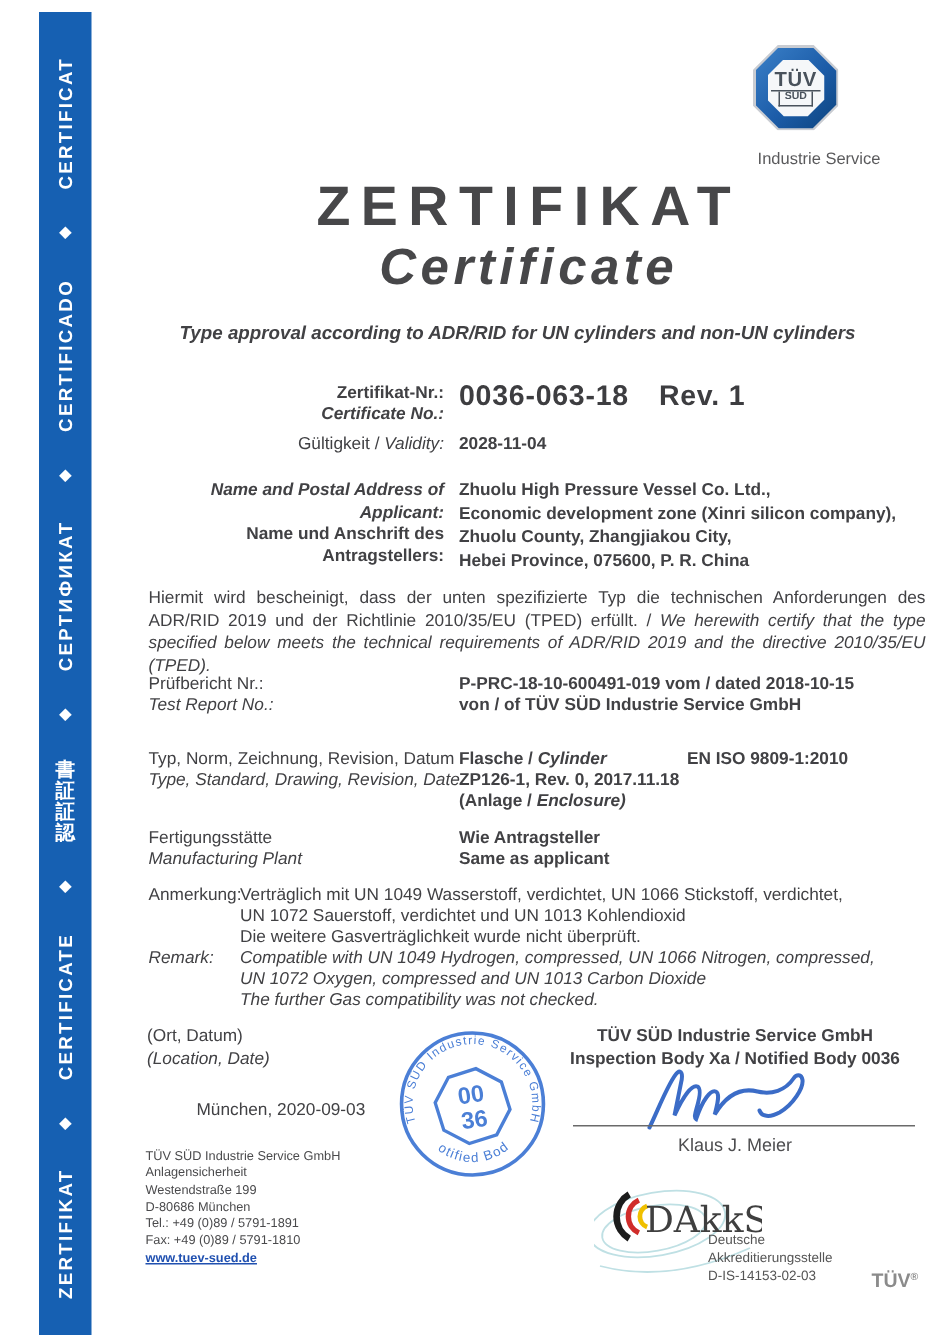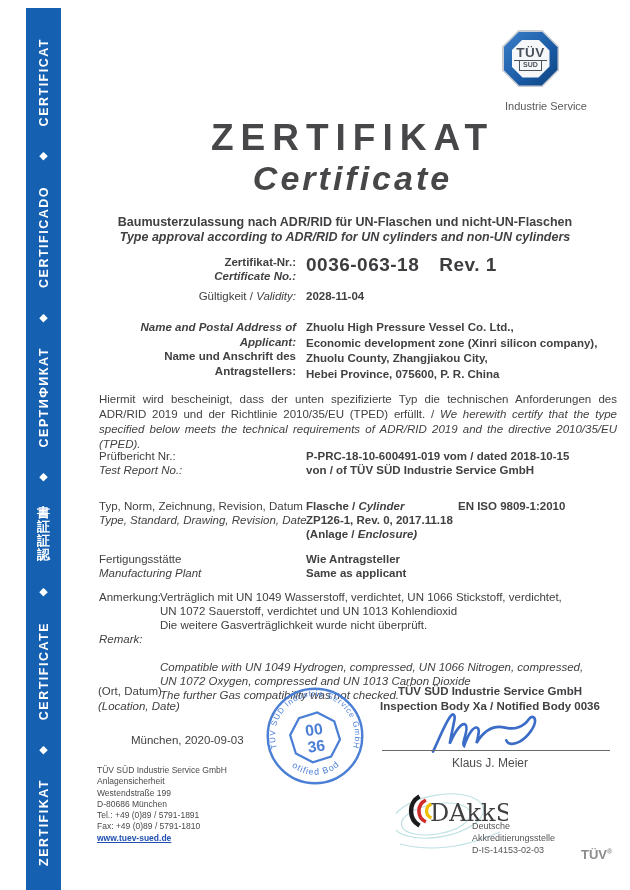--- a/index.html
+++ b/index.html
@@ -82,21 +82,20 @@
         <div class="logo-tuv">TÜV</div>
         <div class="logo-sud">SÜD</div>
       </div>
     </div>
   </div>
   <div class="abs center" style="left:490px;top:99px;width:84px;font-size:11px;color:#5a5a5c;margin-left:14px;">Industrie Service</div>
 
   <div class="title-de">ZERTIFIKAT</div>
   <div class="title-en">Certificate</div>
   <div class="subtitle">
-    <div>Baumusterzulassung nach ADR/RID für UN-Flaschen und nicht-UN-Flaschen</div>
     <div class="i">Type approval according to ADR/RID for UN cylinders and non-UN cylinders</div>
   </div>
 
   <div class="lblcol" style="top:255px;">
     <div class="b">Zertifikat-Nr.:</div>
     <div class="b i">Certificate No.:</div>
   </div>
   <div class="valcol certno" style="top:258px;">
     <span>0036-063-18</span><span style="margin-left:20px;">Rev. 1</span>
   </div>
@@ -150,21 +149,21 @@
     <div>Same as applicant</div>
   </div>
 
   <div class="abs" style="left:99px;top:590px;">Anmerkung:</div>
   <div class="abs" style="left:160px;top:590px;width:460px;">
     <div>Verträglich mit UN 1049 Wasserstoff, verdichtet, UN 1066 Stickstoff, verdichtet,</div>
     <div>UN 1072 Sauerstoff, verdichtet und UN 1013 Kohlendioxid</div>
     <div>Die weitere Gasverträglichkeit wurde nicht überprüft.</div>
   </div>
   <div class="abs i" style="left:99px;top:632px;">Remark:</div>
-  <div class="abs i" style="left:160px;top:632px;width:460px;margin-top:28px;">
+  <div class="abs i" style="left:160px;top:632px;width:460px;">
     <div>Compatible with UN 1049 Hydrogen, compressed, UN 1066 Nitrogen, compressed,</div>
     <div>UN 1072 Oxygen, compressed and UN 1013 Carbon Dioxide</div>
     <div>The further Gas compatibility was not checked.</div>
   </div>
 
   <div class="abs" style="left:98px;top:684px;line-height:14.5px;">
     <div>(Ort, Datum)</div>
     <div class="i">(Location, Date)</div>
   </div>
   <div class="abs" style="left:98px;top:733px;margin-left:33px;">München, 2020-09-03</div>

